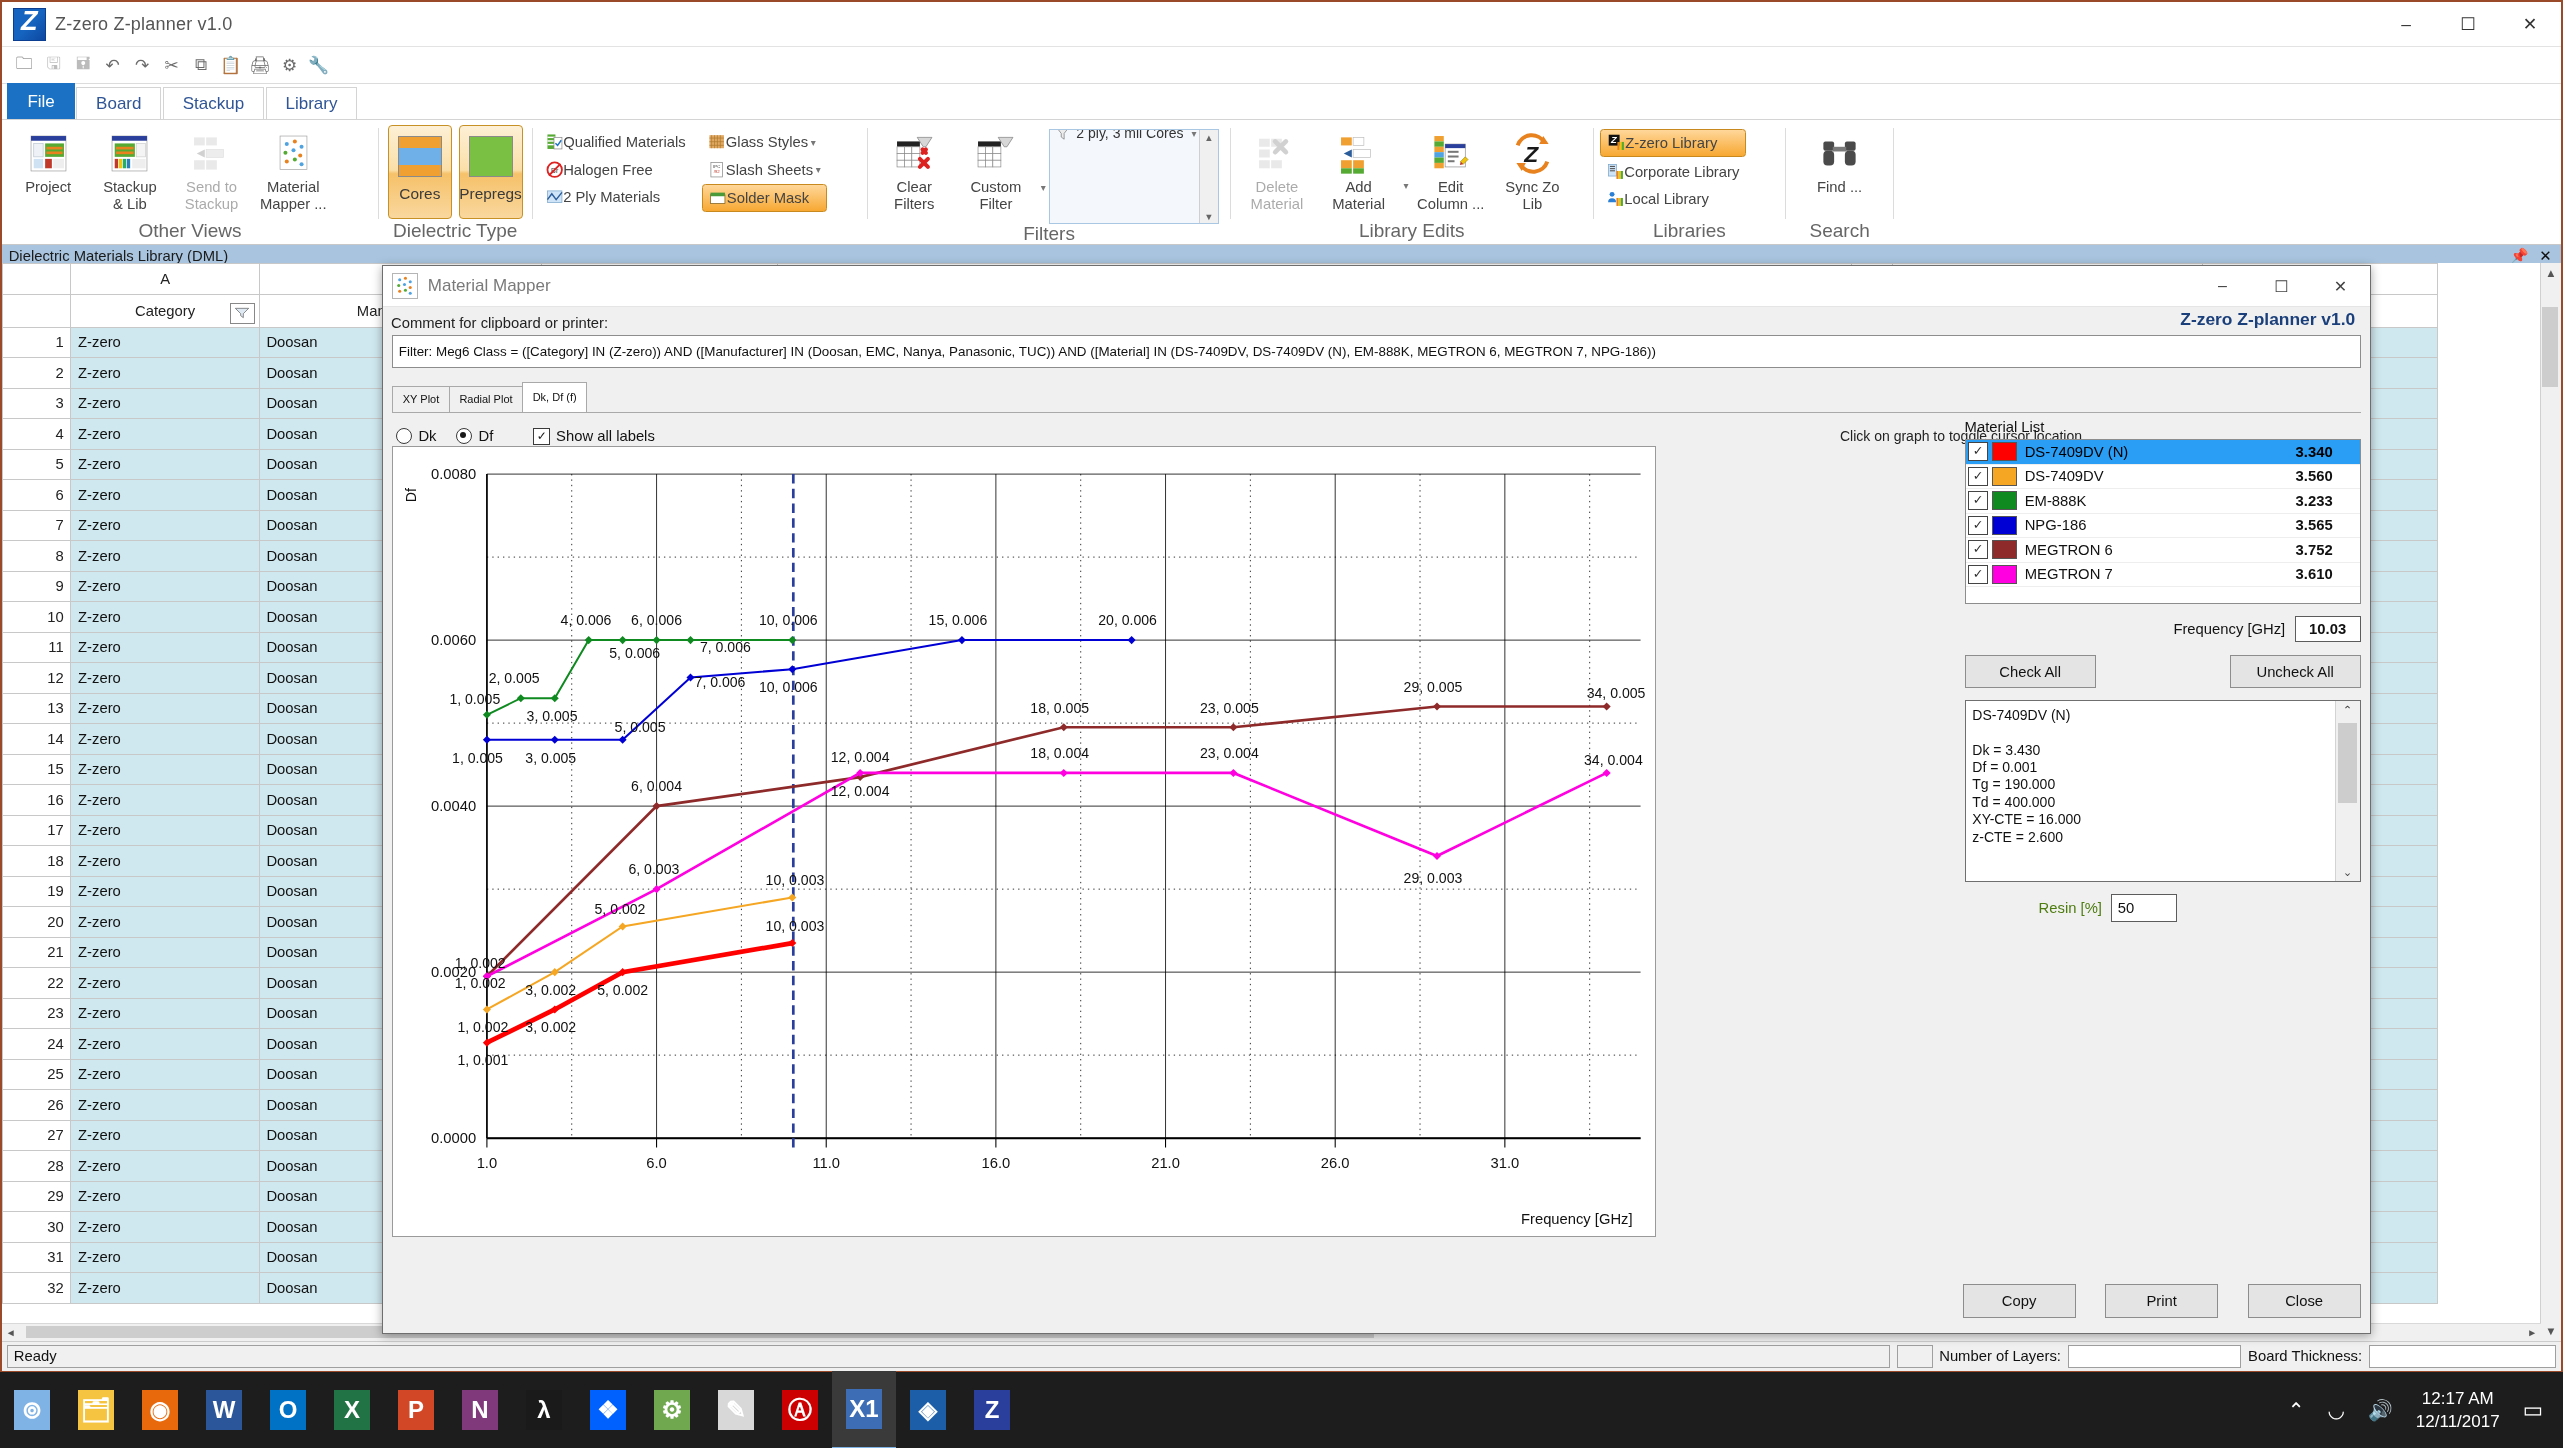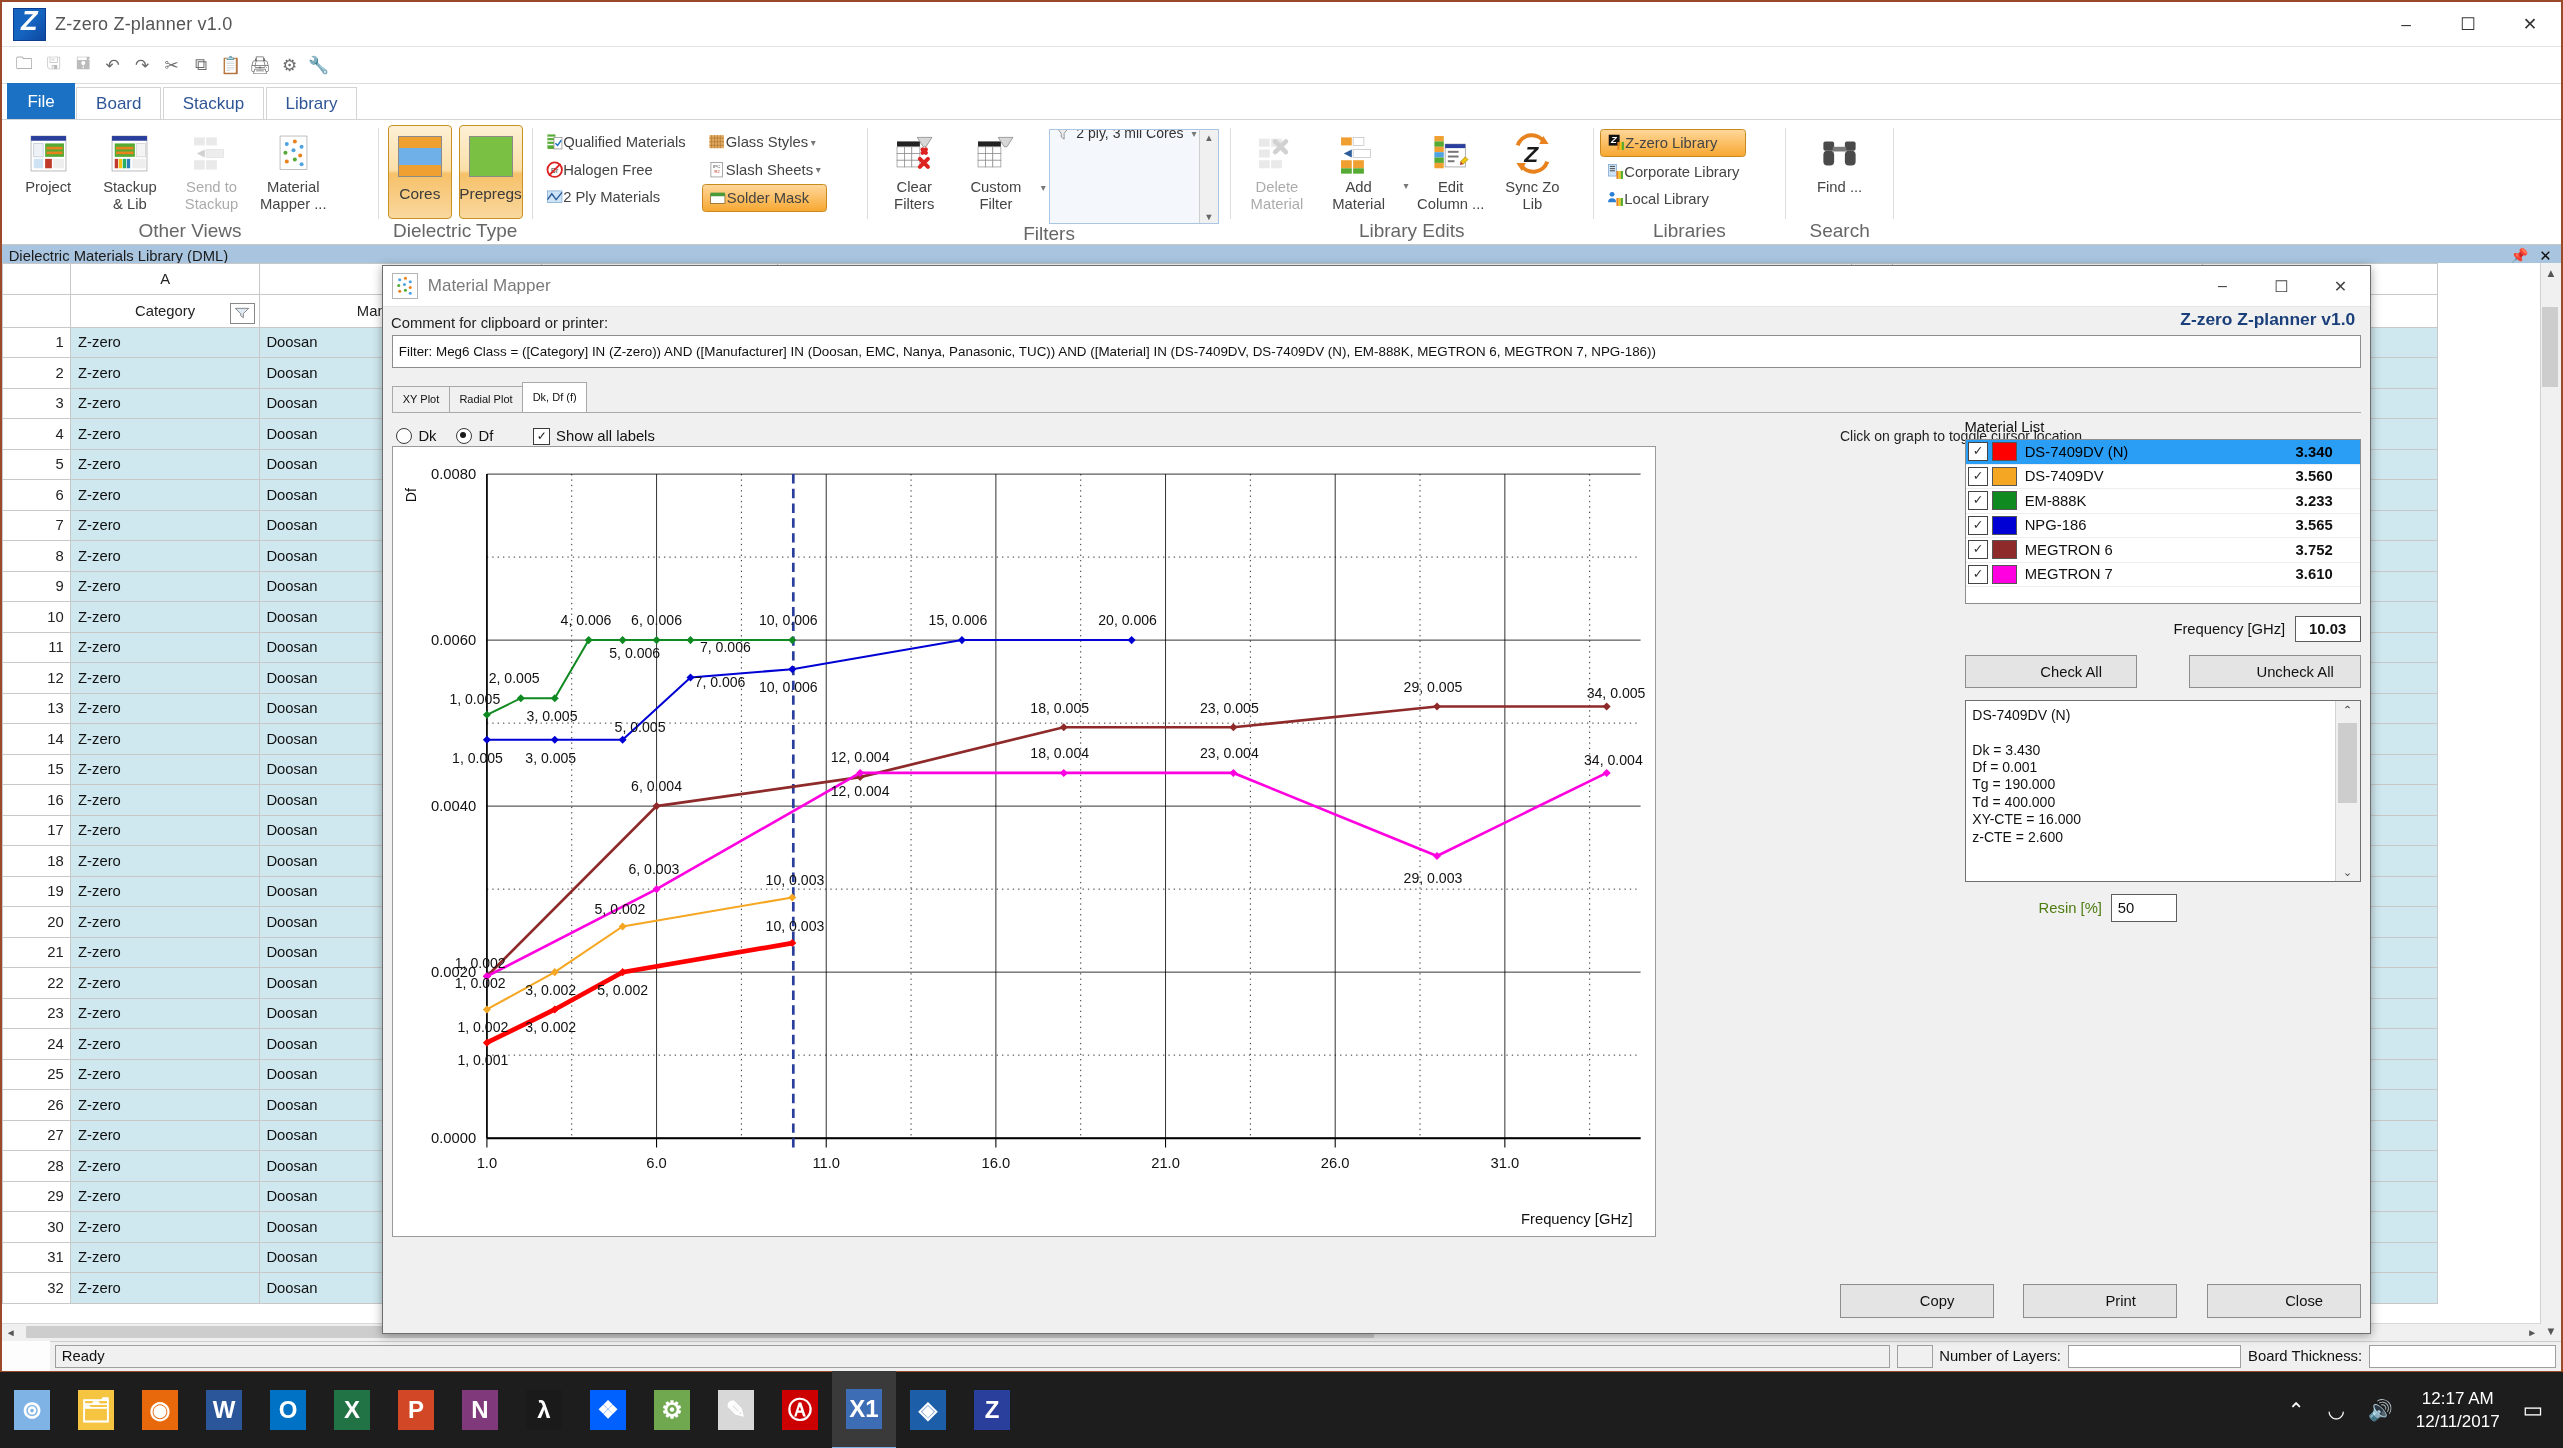--- a/index.html
+++ b/index.html
@@ -75,21 +75,21 @@
   #gridvsb{position:absolute;right:0;top:261px;bottom:30px;width:20px;background:#f0f0f0;border-left:0.7px solid #d0d0d0;}
   #gridvsb .thumb{position:absolute;top:44px;left:1.3px;width:16px;height:80px;background:#cdcdcd;}
   #gridvsb .arrowup,#gridvsb .arrowdn{position:absolute;left:0;width:20px;height:20px;display:flex;
      align-items:center;justify-content:center;font-size:11.4px;color:#555;background:#f0f0f0;}
   #gridvsb .arrowup{top:0;}#gridvsb .arrowdn{bottom:0;}
   #gridhsb{position:absolute;left:0;right:20px;bottom:30px;height:17.4px;background:#f0f0f0;border-top:0.7px solid #d9d9d9;}
   #gridhsb .hthumb{position:absolute;left:24px;top:2px;width:1348px;height:12.7px;background:#cdcdcd;}
   #gridhsb .ha{position:absolute;top:0;width:17.4px;height:17px;display:flex;align-items:center;justify-content:center;font-size:10px;color:#555;}
   
   #statusbar{position:absolute;left:0;right:0;bottom:0;height:29.5px;background:#f0f0f0;border-top:0.7px solid #ccc;
-     display:flex;align-items:center;padding:0 5.4px;gap:6.7px;margin-left:48px;}
+     display:flex;align-items:center;padding:0 5.4px;gap:6.7px;}
   .sfield{height:21.5px;border:0.7px solid #9f9f9f;background:#f0f0f0;display:flex;align-items:center;padding:0 5.4px;font-size:14.8px;color:#111;}
   
   #dlg{position:absolute;left:380px;top:263px;width:1987px;height:1067px;background:#f0f0f0;
      border:0.7px solid #6e6e6e;box-shadow:0 2px 9.4px rgba(0,0,0,.35);}
   #dlgtitle{height:40px;background:#fff;display:flex;align-items:center;padding-left:9.4px;border-bottom:0.7px solid #e5e5e5;}
   #dlgtitle .di{width:24px;height:24px;border:0.7px solid #b5b5b5;background:#fff;position:relative;margin-right:9.4px;}
   #dlgtitle .dt{font-size:17px;color:#7a7a7a;}
   #dlgtitle .dbtns{margin-left:auto;display:flex;}
   #dlgtitle .dbtns div{width:59px;height:40px;display:flex;align-items:center;justify-content:center;font-size:16px;color:#444;}
   .cmtlabel{font-size:14.8px;color:#222;padding:8px 0 4px 8px;}
@@ -123,21 +123,21 @@
      justify-content:center;font-size:12.7px;color:#333;flex:0 0 17.4px;margin-right:4px;line-height:1;}
   .mswatch{width:23px;height:17.4px;border:0.7px solid #555;flex:0 0 23px;margin-right:8px;}
   .mname{flex:1;}
   .mval{font-weight:bold;padding-right:27px;}
   #freqrow{display:flex;align-items:center;justify-content:flex-end;gap:9.4px;margin-top:12px;}
   #freqrow .fl{font-size:14.8px;color:#111;}
   #freqbox{width:64px;height:24px;border:0.7px solid #5c5c5c;background:#fff;display:flex;align-items:center;
      justify-content:center;font-size:14.8px;font-weight:bold;color:#111;}
   #chkbtns{display:flex;justify-content:space-between;margin-top:13.4px;}
   .gbtn{width:129px;height:31px;border:0.7px solid #8d8d8d;background:#e4e4e4;display:flex;align-items:center;
-     justify-content:center;font-size:14.8px;color:#111;padding-left:41px;}
+     justify-content:center;font-size:14.8px;color:#111;}
   #detailbox{margin-top:12px;height:180px;border:0.7px solid #6f6f6f;background:#fff;display:flex;}
   #detailtext{flex:1;padding:5.4px 6.7px;font-size:14px;color:#111;line-height:17.4px;white-space:pre;}
   #detailsb{width:24px;background:#f0f0f0;border-left:0.7px solid #d3d3d3;display:flex;flex-direction:column;
      align-items:center;justify-content:space-between;padding:2px 0;font-size:11.4px;color:#444;position:relative;}
   #detailsb .dthumb{position:absolute;top:21.5px;left:2px;width:19px;height:80px;background:#cdcdcd;}
   #resinrow{display:flex;align-items:center;gap:9.4px;margin-top:12px;padding-left:74px;}
   #resinrow .rl{font-size:14.8px;color:#4d7c0f;}
   #resinbox{width:58px;height:25.5px;border:0.7px solid #5c5c5c;background:#fff;display:flex;align-items:center;
      padding-left:5.4px;font-size:14.8px;color:#111;}
   #dlgbtns{position:absolute;right:9.4px;bottom:14.8px;display:flex;gap:29.5px;}

